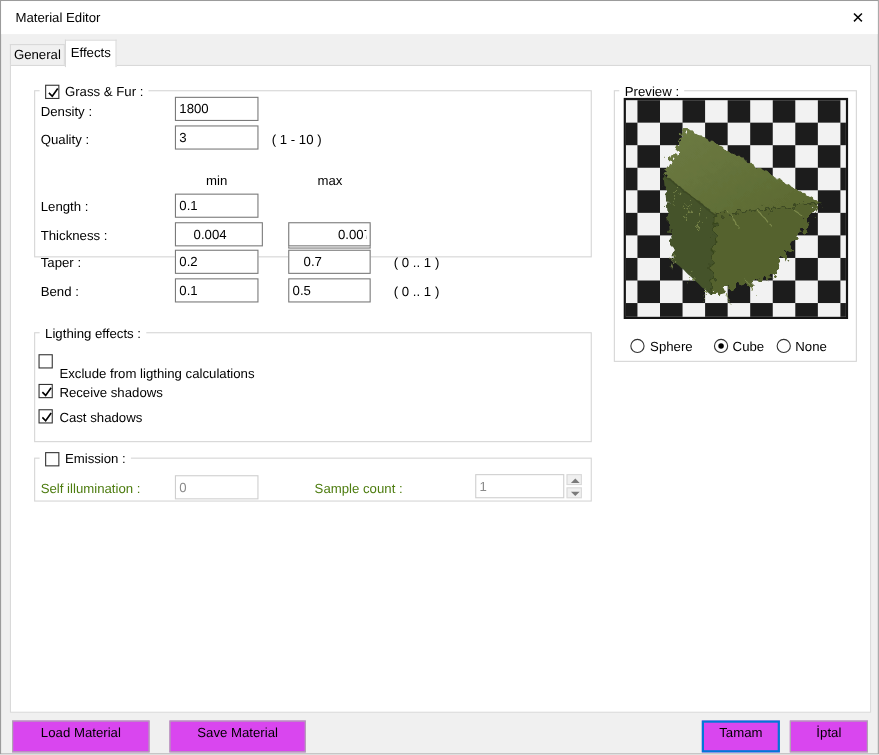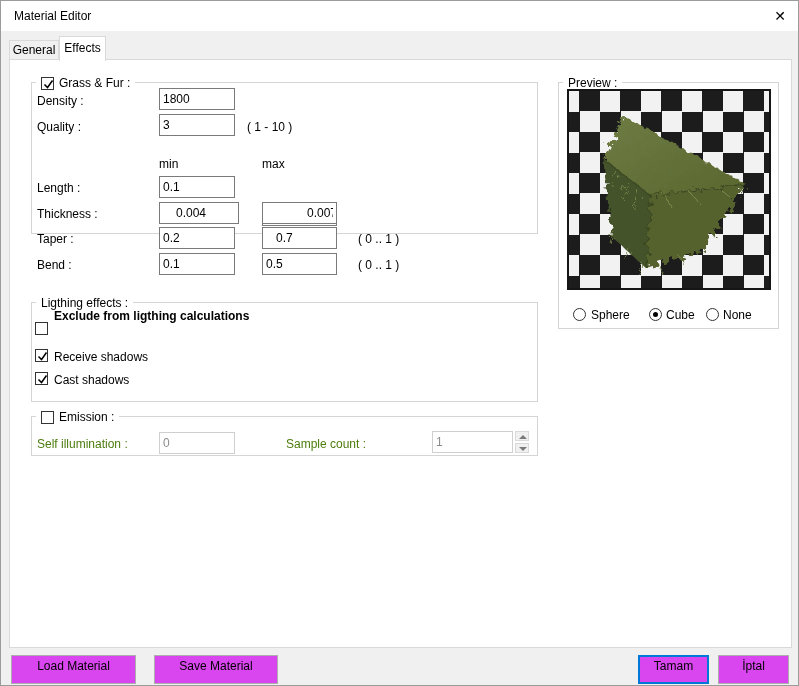--- a/index.html
+++ b/index.html
@@ -29,21 +29,21 @@
   .group { position:absolute; border:1px solid #d5d5d5; background:transparent; z-index:4; }
   .group .legend { position:absolute; top:-8px; left:4px; background:#fff; padding:0 5px;
                    white-space:nowrap; display:flex; align-items:center; gap:5px; height:16px; }
 
   
   .lbl { position:absolute; white-space:nowrap; z-index:5; }
   .lbl.gray { color:#4d7c0f; }
   .edit { position:absolute; height:22px; border:1px solid #7a7a7a; background:#fff;
           font-family:"Liberation Sans", sans-serif; font-size:12px; padding:0 3px; z-index:5; }
   .edit:disabled, .edit.disabled { border-color:#cfcfcf; color:#8b8b8b; background:#fff; }
-  .hdr { position:absolute; text-align:left; width:76px; z-index:5; }
+  .hdr { position:absolute; text-align:center; width:76px; z-index:5; }
   .hint { position:absolute; white-space:nowrap; z-index:5; }
 
   
   .cb { position:absolute; width:13px; height:13px; border:1px solid #333; background:#fff;
         z-index:6; display:inline-block; }
   .cb.inline { position:relative; flex:0 0 13px; }
   .cb svg { position:absolute; left:0px; top:0px; display:none; }
   .cb.checked svg { display:block; }
 
   
@@ -130,21 +130,21 @@
 
   <div class="group" style="left:30px; top:301px; width:507px; height:100px;">
     <div class="legend">
       <span>Ligthing effects :</span>
     </div>
   </div>
 
   <span class="cb" style="left:34px; top:321px;">
     
   </span>
-  <span class="lbl" style="left:53px; top:308px;font-weight:bold;">Exclude from ligthing calculations</span>
+  <span class="lbl" style="left:53px; top:332px;">Exclude from ligthing calculations</span>
 
   <span class="cb checked" style="left:34px; top:348px;">
     <svg width="13" height="13" viewBox="0 0 13 13">
       <path d="M2.5 6.5l3 3 5-7" stroke="#000" fill="none" stroke-width="1.5"></path>
       </svg>
   </span>
   <span class="lbl" style="left:53px; top:349px;">Receive shadows</span>
 
   <span class="cb checked" style="left:34px; top:371px;">
     <svg width="13" height="13" viewBox="0 0 13 13">

